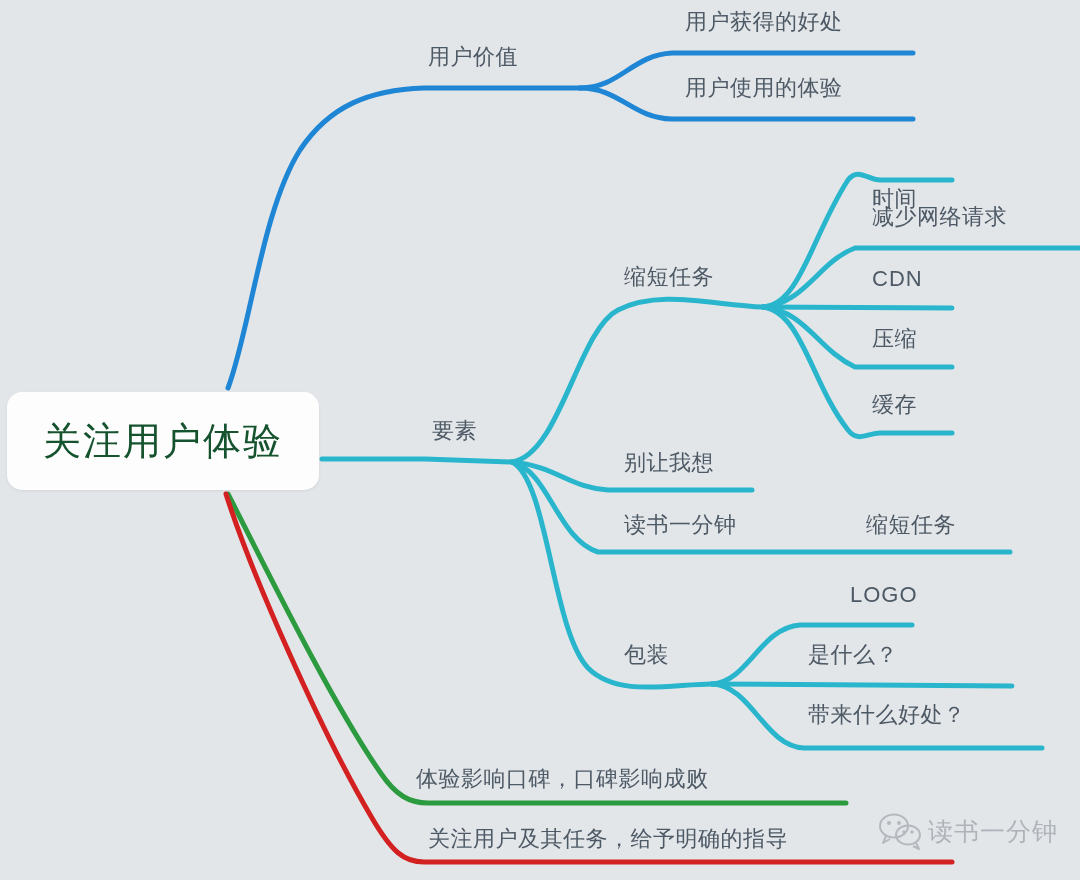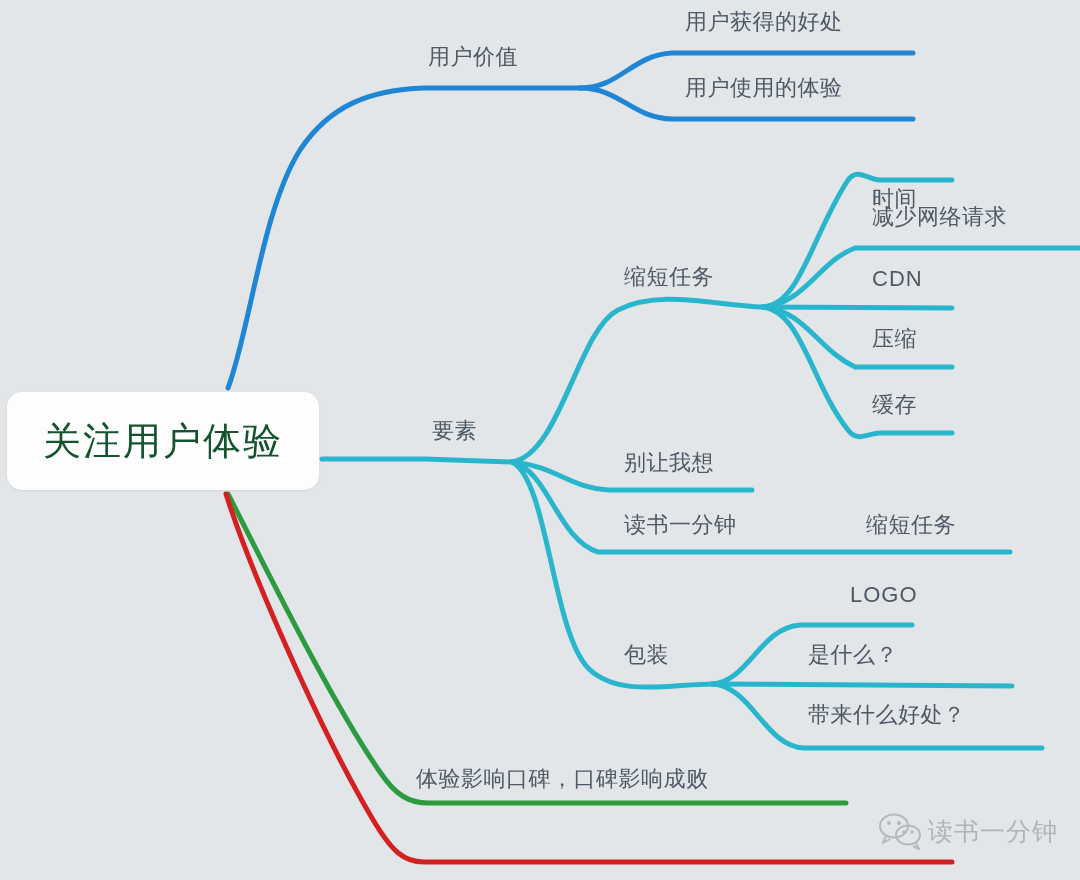--- a/index.html
+++ b/index.html
@@ -148,20 +148,21 @@
 
   <div class="node-label" style="left:624px; top:514px;">读书一分钟</div>
   <div class="node-label" style="left:866px; top:514px;">缩短任务</div>
 
   <div class="node-label" style="left:624px; top:644px;">包装</div>
   <div class="node-label lat" style="left:808px; top:584px;margin-left:42px;">LOGO</div>
   <div class="node-label" style="left:808px; top:644px;">是什么？</div>
   <div class="node-label" style="left:808px; top:704px;">带来什么好处？</div>
 
   <div class="node-label" style="left:416px; top:768px;">体验影响口碑，口碑影响成败</div>
+  <div class="node-label" style="left:428px; top:828px;">关注用户及其任务，给予明确的指导</div>
 
   <div id="watermark">
     <svg class="wm-icon" width="44" height="38" viewBox="0 0 44 38" xmlns="http://www.w3.org/2000/svg">
       <ellipse cx="16" cy="14" rx="14" ry="11.5" fill="none" stroke="#6a737c" stroke-width="2"></ellipse>
       <path d="M8 24 L5 31 L12 27" fill="none" stroke="#6a737c" stroke-width="2" stroke-linejoin="round"></path>
       <circle cx="11" cy="11" r="2" fill="#6a737c"></circle>
       <circle cx="21" cy="11" r="2" fill="#6a737c"></circle>
       <ellipse cx="30" cy="23" rx="12" ry="9.5" fill="none" stroke="#6a737c" stroke-width="2"></ellipse>
       <path d="M38 31 L41 37 L35 34" fill="none" stroke="#6a737c" stroke-width="2" stroke-linejoin="round"></path>
       <circle cx="26" cy="20" r="1.7" fill="#6a737c"></circle>

